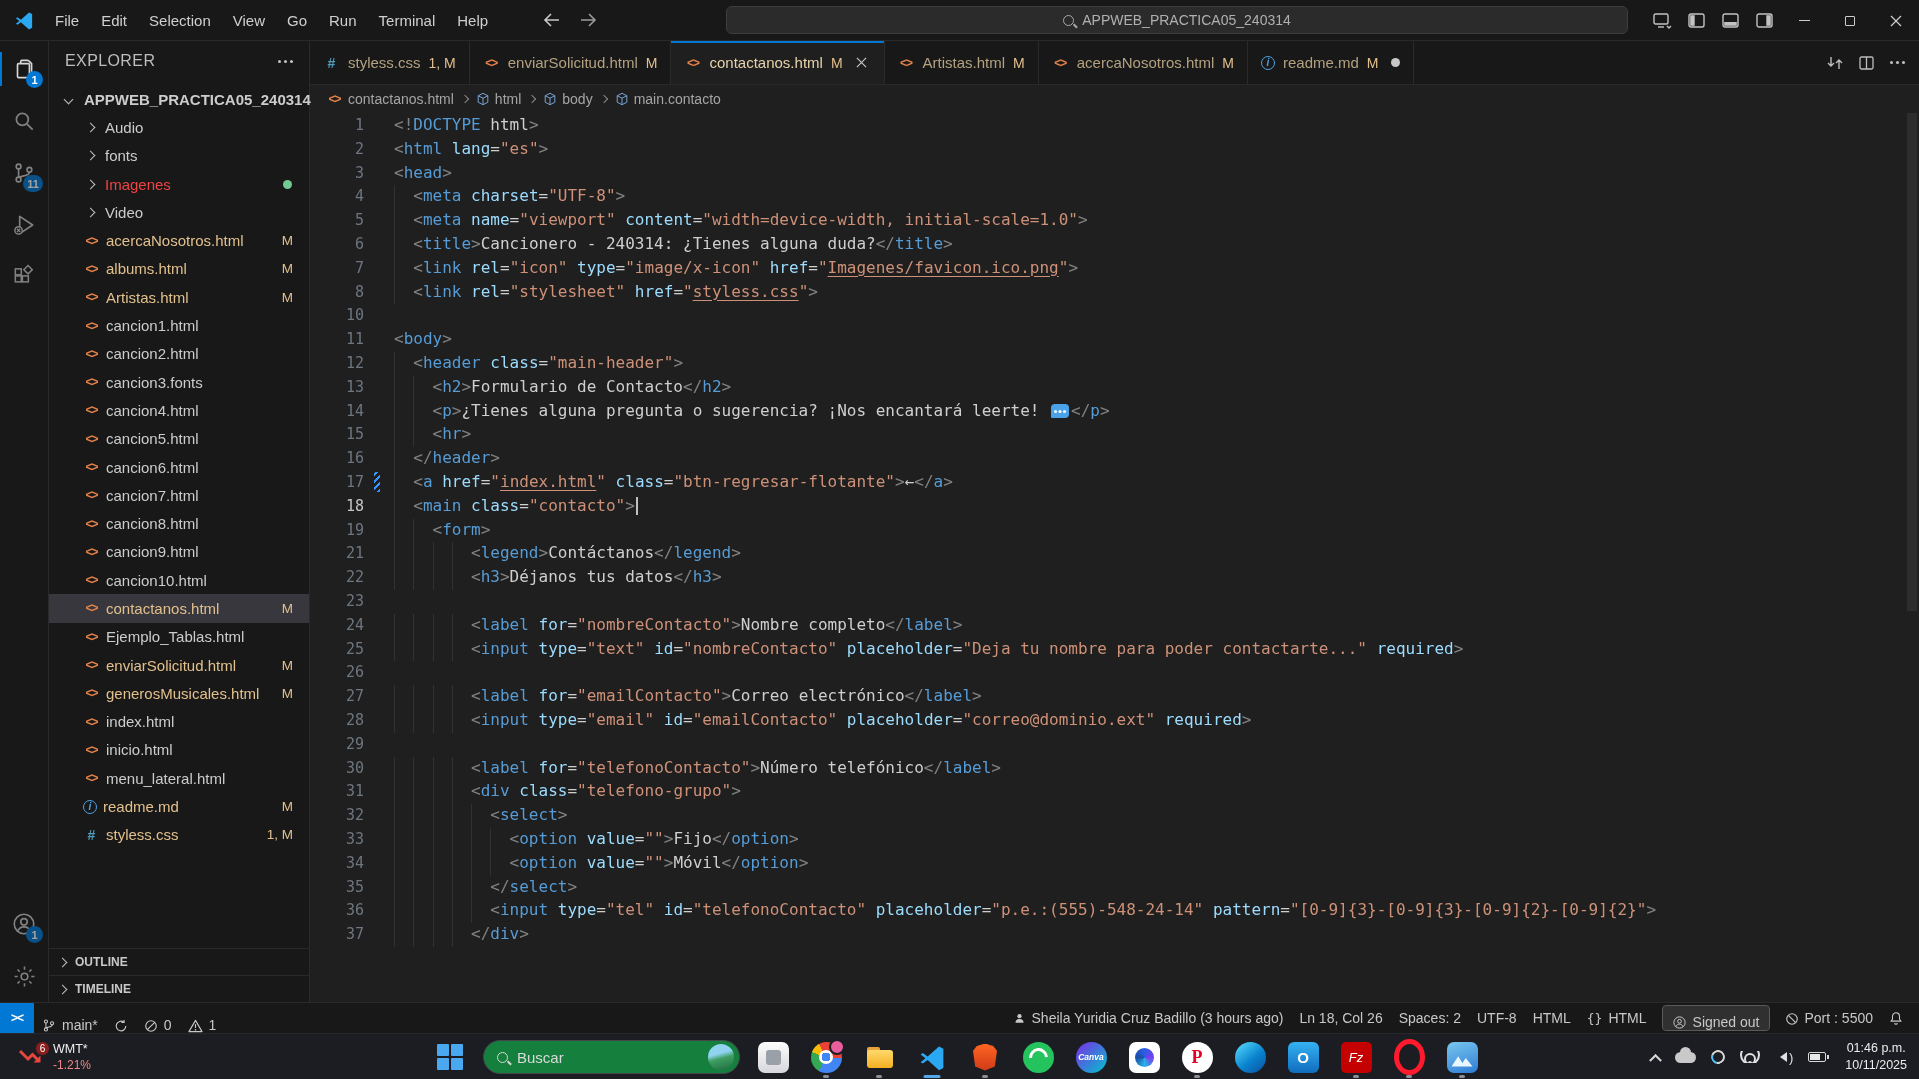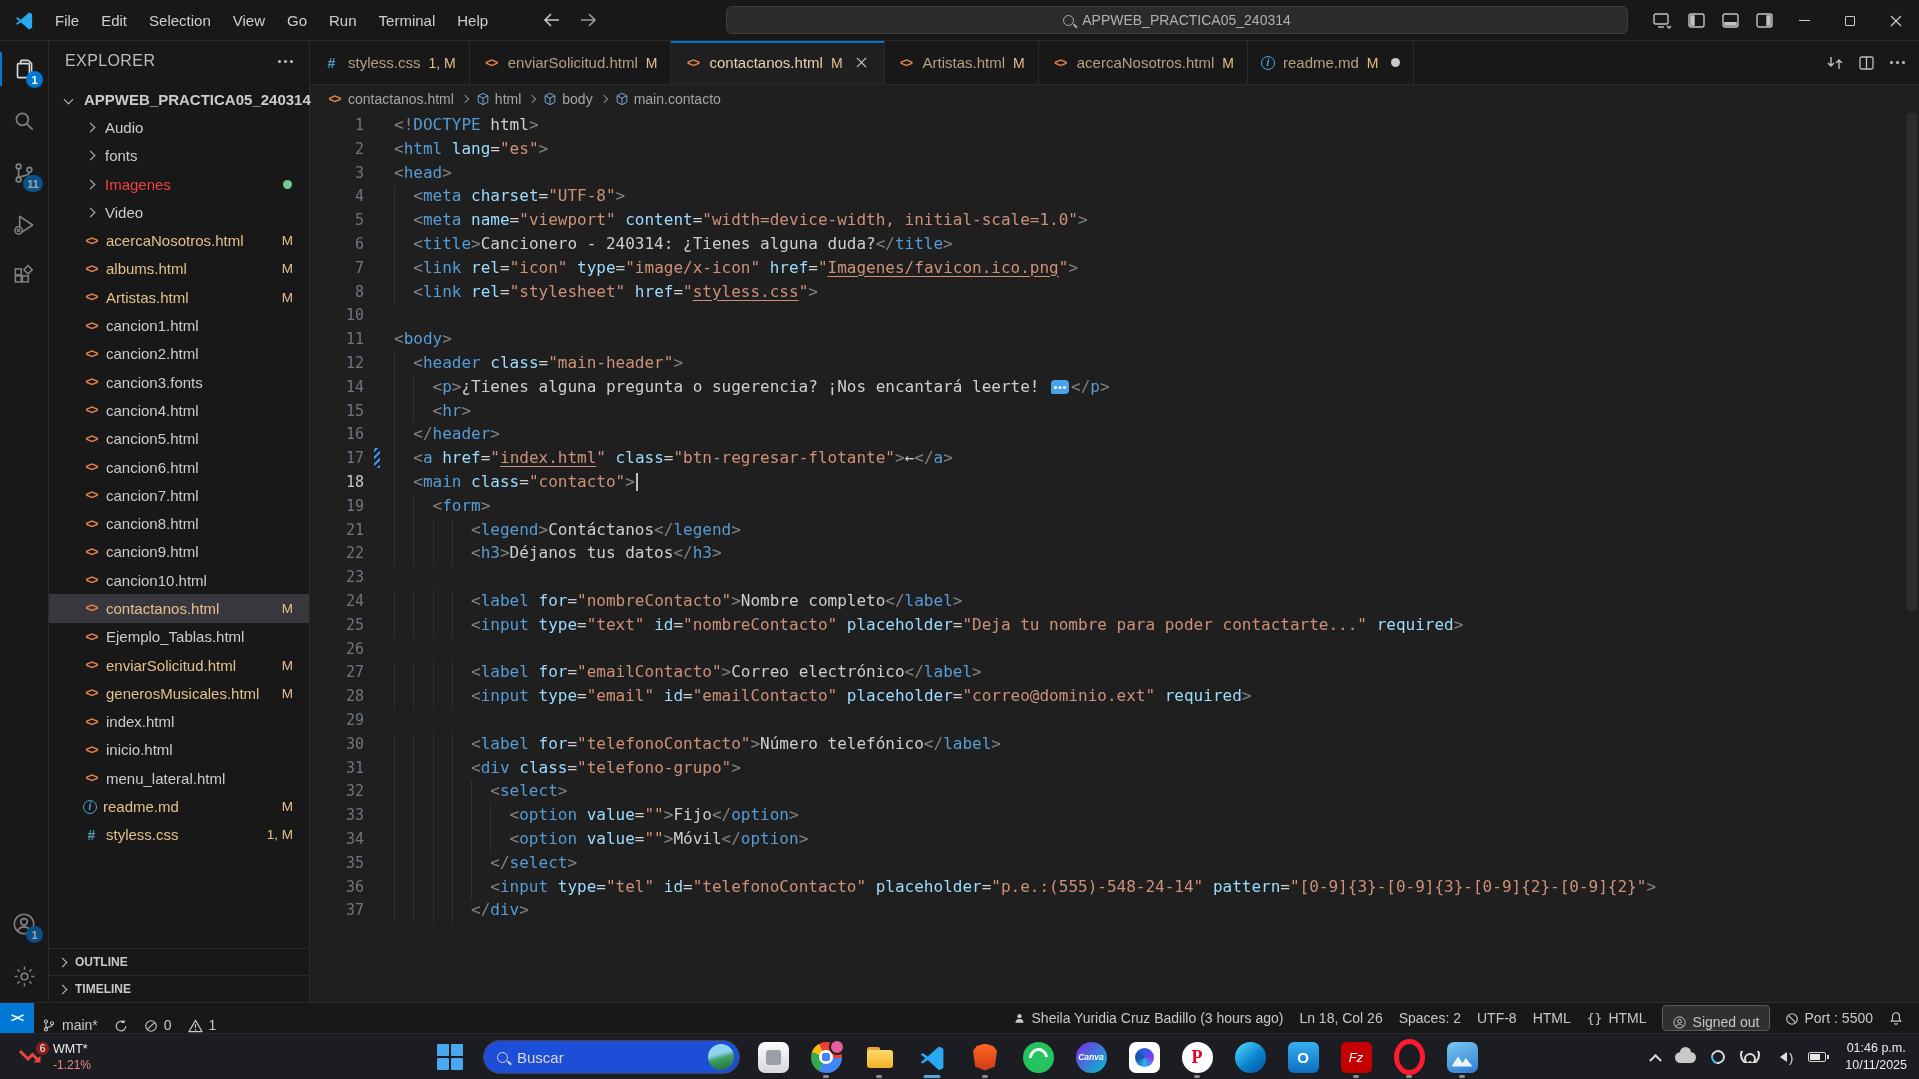--- a/index.html
+++ b/index.html
@@ -105,21 +105,21 @@
   
   #taskbar{position:absolute;left:0;right:0;top:1033px;height:46px;background:#1c1d22;border-top:1px solid rgba(255,255,255,.05);z-index:50;}
   #widget{position:absolute;left:12px;top:0;height:46px;display:flex;align-items:center;gap:9px;padding:0 6px;}
   .wicon{position:relative;}
   .wbadge{position:absolute;top:-4px;right:-6px;min-width:15px;height:15px;border-radius:8px;background:#8b1d1d;color:#fff;font-size:10px;display:flex;align-items:center;justify-content:center;border:1.5px solid #1c1d22;}
   .wsym{font-size:12.5px;color:#eee;line-height:1.25;}
   .wchg{font-size:12px;color:#e88;line-height:1.2;}
   #tb-center{position:absolute;left:430px;top:0;height:46px;display:flex;align-items:center;gap:13px;}
   .win-start{width:27px;height:27px;display:grid;grid-template-columns:12px 12px;grid-template-rows:12px 12px;gap:2px;padding:0;}
   .win-start i{background:#4aa8f0;border-radius:1px;}
-  #tb-search{width:257px;height:34px;background:#1d4ed8;border:1px solid #44454b;border-radius:17px;display:flex;align-items:center;gap:9px;padding:0 5px 0 13px;}
+  #tb-search{width:257px;height:34px;background:#15803d;border:1px solid #44454b;border-radius:17px;display:flex;align-items:center;gap:9px;padding:0 5px 0 13px;}
   #tb-search .mag{border-color:#d6d6d6;}
   #tb-search .mag::after{background:#d6d6d6;}
   #tb-search .slbl{color:#d9d9d9;font-size:15px;}
   .sthumb{margin-left:auto;width:26px;height:26px;border-radius:13px;background:linear-gradient(165deg,#8fd3ee 0 38%,#3f9e63 55%,#1e6b3c);flex:none;}
   .app{position:relative;width:40px;height:46px;display:flex;align-items:center;justify-content:center;flex:none;}
   .app .rdot{position:absolute;bottom:2px;left:50%;transform:translateX(-50%);width:6px;height:3px;border-radius:2px;background:#8d8d93;}
   .app.active .rdot{width:17px;background:#53a7e8;}
   .ik{position:relative;width:31px;height:31px;border-radius:7px;display:flex;align-items:center;justify-content:center;}
   .k-photos-gray .ik{background:linear-gradient(#fdfdfd,#d7d7dc);}
   .k-photos-gray .ik::after{content:"";width:15px;height:15px;border-radius:3px;background:#9aa0a8;}
@@ -531,20 +531,21 @@
           <div class="code-line"><span class="ln">2</span><span class="lc"><span class="c-p">&lt;</span><span class="c-t">html</span><span class="c-w"> </span><span class="c-a">lang</span><span class="c-o">=</span><span class="c-s">"es"</span><span class="c-p">&gt;</span></span></div>
           <div class="code-line"><span class="ln">3</span><span class="lc"><span class="c-p">&lt;</span><span class="c-t">head</span><span class="c-p">&gt;</span></span></div>
           <div class="code-line"><span class="ln">4</span><span class="lc"><span class="ind"></span><span class="c-p">&lt;</span><span class="c-t">meta</span><span class="c-w"> </span><span class="c-a">charset</span><span class="c-o">=</span><span class="c-s">"UTF-8"</span><span class="c-p">&gt;</span></span></div>
           <div class="code-line"><span class="ln">5</span><span class="lc"><span class="ind"></span><span class="c-p">&lt;</span><span class="c-t">meta</span><span class="c-w"> </span><span class="c-a">name</span><span class="c-o">=</span><span class="c-s">"viewport"</span><span class="c-w"> </span><span class="c-a">content</span><span class="c-o">=</span><span class="c-s">"width=device-width, initial-scale=1.0"</span><span class="c-p">&gt;</span></span></div>
           <div class="code-line"><span class="ln">6</span><span class="lc"><span class="ind"></span><span class="c-p">&lt;</span><span class="c-t">title</span><span class="c-p">&gt;</span><span class="c-w">Cancionero - 240314: ¿Tienes alguna duda?</span><span class="c-p">&lt;/</span><span class="c-t">title</span><span class="c-p">&gt;</span></span></div>
           <div class="code-line"><span class="ln">7</span><span class="lc"><span class="ind"></span><span class="c-p">&lt;</span><span class="c-t">link</span><span class="c-w"> </span><span class="c-a">rel</span><span class="c-o">=</span><span class="c-s">"icon"</span><span class="c-w"> </span><span class="c-a">type</span><span class="c-o">=</span><span class="c-s">"image/x-icon"</span><span class="c-w"> </span><span class="c-a">href</span><span class="c-o">=</span><span class="c-s">"</span><span class="c-l">Imagenes/favicon.ico.png</span><span class="c-s">"</span><span class="c-p">&gt;</span></span></div>
           <div class="code-line"><span class="ln">8</span><span class="lc"><span class="ind"></span><span class="c-p">&lt;</span><span class="c-t">link</span><span class="c-w"> </span><span class="c-a">rel</span><span class="c-o">=</span><span class="c-s">"stylesheet"</span><span class="c-w"> </span><span class="c-a">href</span><span class="c-o">=</span><span class="c-s">"</span><span class="c-l">styless.css</span><span class="c-s">"</span><span class="c-p">&gt;</span></span></div>
           <div class="code-line"><span class="ln">10</span><span class="lc"></span></div>
           <div class="code-line"><span class="ln">11</span><span class="lc"><span class="c-p">&lt;</span><span class="c-t">body</span><span class="c-p">&gt;</span></span></div>
           <div class="code-line"><span class="ln">12</span><span class="lc"><span class="ind"></span><span class="c-p">&lt;</span><span class="c-t">header</span><span class="c-w"> </span><span class="c-a">class</span><span class="c-o">=</span><span class="c-s">"main-header"</span><span class="c-p">&gt;</span></span></div>
+          <div class="code-line"><span class="ln">13</span><span class="lc"><span class="ind"></span><span class="ind"></span><span class="c-p">&lt;</span><span class="c-t">h2</span><span class="c-p">&gt;</span><span class="c-w">Formulario de Contacto</span><span class="c-p">&lt;/</span><span class="c-t">h2</span><span class="c-p">&gt;</span></span></div>
           <div class="code-line"><span class="ln">14</span><span class="lc"><span class="ind"></span><span class="ind"></span><span class="c-p">&lt;</span><span class="c-t">p</span><span class="c-p">&gt;</span><span class="c-w">¿Tienes alguna pregunta o sugerencia? ¡Nos encantará leerte! </span><span class="emoji"></span><span class="c-p">&lt;/</span><span class="c-t">p</span><span class="c-p">&gt;</span></span></div>
           <div class="code-line"><span class="ln">15</span><span class="lc"><span class="ind"></span><span class="ind"></span><span class="c-p">&lt;</span><span class="c-t">hr</span><span class="c-p">&gt;</span></span></div>
           <div class="code-line"><span class="ln">16</span><span class="lc"><span class="ind"></span><span class="c-p">&lt;/</span><span class="c-t">header</span><span class="c-p">&gt;</span></span></div>
           <div class="code-line mod"><span class="ln">17</span><span class="lc"><span class="ind"></span><span class="c-p">&lt;</span><span class="c-t">a</span><span class="c-w"> </span><span class="c-a">href</span><span class="c-o">=</span><span class="c-s">"</span><span class="c-l">index.html</span><span class="c-s">"</span><span class="c-w"> </span><span class="c-a">class</span><span class="c-o">=</span><span class="c-s">"btn-regresar-flotante"</span><span class="c-p">&gt;</span><span class="c-w">←</span><span class="c-p">&lt;/</span><span class="c-t">a</span><span class="c-p">&gt;</span></span></div>
           <div class="code-line active"><span class="ln">18</span><span class="lc"><span class="ind"></span><span class="c-p">&lt;</span><span class="c-t">main</span><span class="c-w"> </span><span class="c-a">class</span><span class="c-o">=</span><span class="c-s">"contacto"</span><span class="c-p">&gt;</span><span class="cursor"></span></span></div>
           <div class="code-line"><span class="ln">19</span><span class="lc"><span class="ind"></span><span class="ind"></span><span class="c-p">&lt;</span><span class="c-t">form</span><span class="c-p">&gt;</span></span></div>
           <div class="code-line"><span class="ln">21</span><span class="lc"><span class="ind"></span><span class="ind"></span><span class="ind"></span><span class="ind"></span><span class="c-p">&lt;</span><span class="c-t">legend</span><span class="c-p">&gt;</span><span class="c-w">Contáctanos</span><span class="c-p">&lt;/</span><span class="c-t">legend</span><span class="c-p">&gt;</span></span></div>
           <div class="code-line"><span class="ln">22</span><span class="lc"><span class="ind"></span><span class="ind"></span><span class="ind"></span><span class="ind"></span><span class="c-p">&lt;</span><span class="c-t">h3</span><span class="c-p">&gt;</span><span class="c-w">Déjanos tus datos</span><span class="c-p">&lt;/</span><span class="c-t">h3</span><span class="c-p">&gt;</span></span></div>
           <div class="code-line"><span class="ln">23</span><span class="lc"></span></div>
           <div class="code-line"><span class="ln">24</span><span class="lc"><span class="ind"></span><span class="ind"></span><span class="ind"></span><span class="ind"></span><span class="c-p">&lt;</span><span class="c-t">label</span><span class="c-w"> </span><span class="c-a">for</span><span class="c-o">=</span><span class="c-s">"nombreContacto"</span><span class="c-p">&gt;</span><span class="c-w">Nombre completo</span><span class="c-p">&lt;/</span><span class="c-t">label</span><span class="c-p">&gt;</span></span></div>

